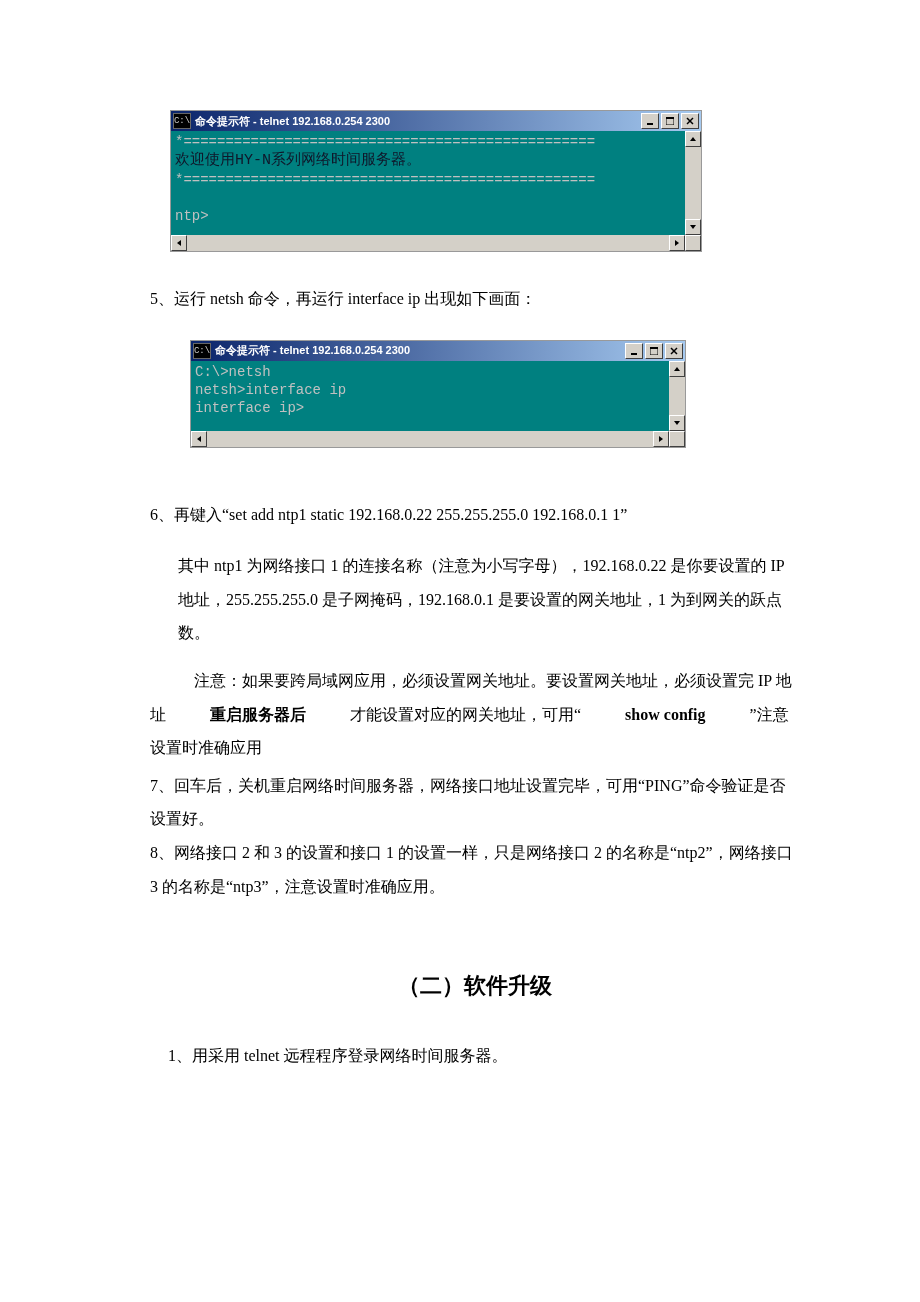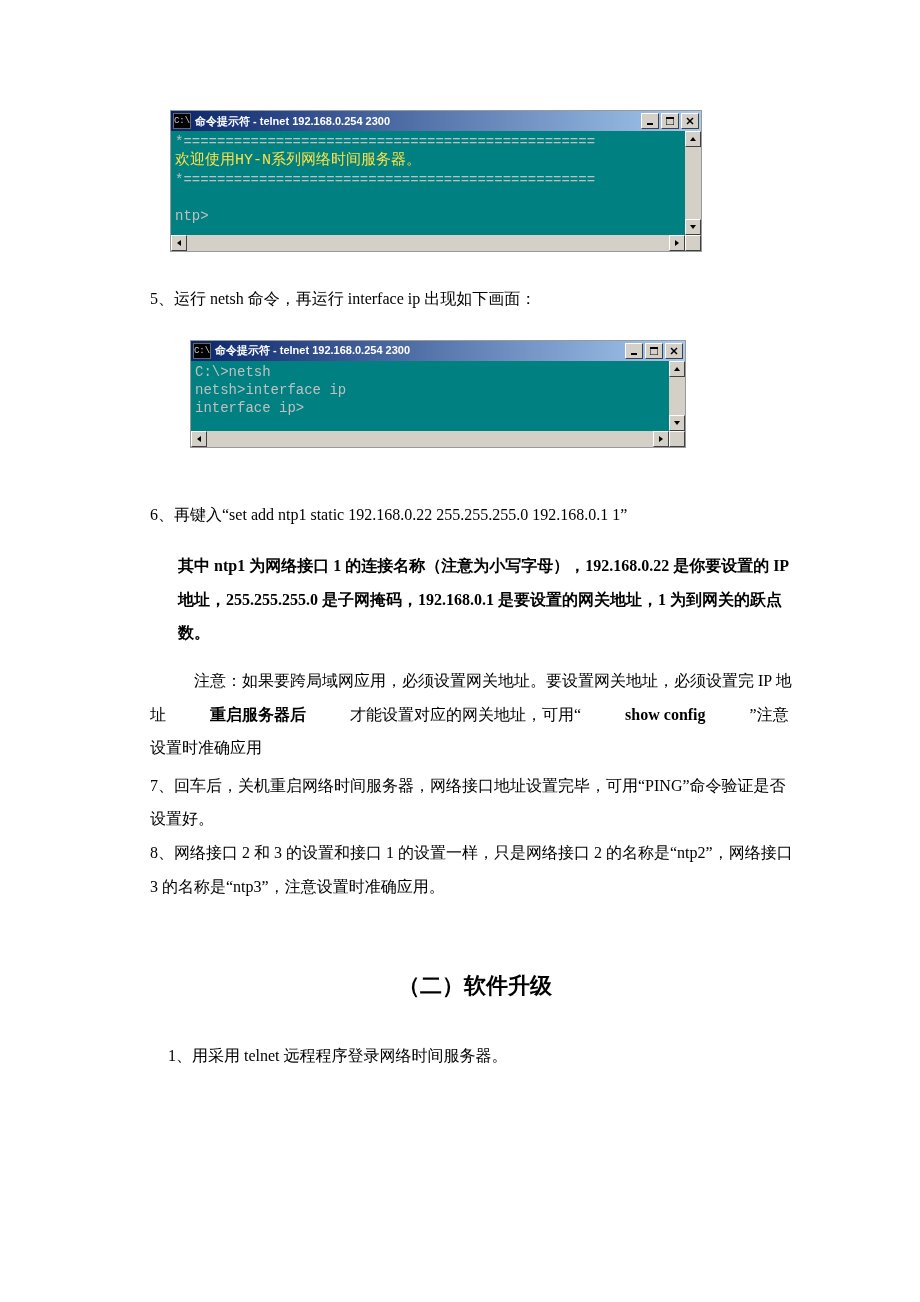--- a/index.html
+++ b/index.html
@@ -70,21 +70,21 @@
     background: #008080;
     font-family: "NSimSun", "Courier New", monospace;
     font-size: 14px;
     color: #c0c0c0;
     padding: 2px 4px;
     white-space: pre;
     line-height: 1.3;
     flex: 1;
   }
   .terminal-body .highlight-line {
-    color: #fde047;
+    color: #0f172a;
     font-size: 15px;
   }
   .vscroll {
     width: 16px;
     background: #d4d0c8;
     display: flex;
     flex-direction: column;
   }
   .vscroll .arrow, .hscroll .arrow {
     width: 16px;
@@ -257,21 +257,21 @@
           <svg width="8" height="8">
             <polygon points="6,4 2,1 2,7" fill="#000"></polygon>
           </svg>
         </div>
       <div class="grip"></div>
     </div>
   </div>
 
   <div class="body-text" style="margin-top:20px;">
     <p class="indent1">6、再键入“set add ntp1 static 192.168.0.22   255.255.255.0   192.168.0.1   1”</p>
-    <p class="indent2" style="margin-top:18px;font-weight:bold;">其中 ntp1 为网络接口 1 的连接名称（注意为小写字母），192.168.0.22 是你要设置的 IP 地址，255.255.255.0 是子网掩码，192.168.0.1 是要设置的网关地址，1 为到网关的跃点数。</p>
+    <p class="indent2" style="margin-top:18px;">其中 ntp1 为网络接口 1 的连接名称（注意为小写字母），192.168.0.22 是你要设置的 IP 地址，255.255.255.0 是子网掩码，192.168.0.1 是要设置的网关地址，1 为到网关的跃点数。</p>
 
     <p class="indent1" style="margin-top:14px;">
       <span class="note">注意：如果要跨局域网应用，必须设置网关地址。要设置网关地址，必须设置完 IP 地址</span><span class="note" style="font-weight:bold">重启服务器后</span><span class="note">才能设置对应的网关地址，可用“</span><span class="note" style="font-weight:bold">show config</span><span class="note">”注意设置时准确应用</span>
     </p>
 
     <p class="indent1" style="margin-top:4px; padding-left:0; text-indent:0;">7、回车后，关机重启网络时间服务器，网络接口地址设置完毕，可用“PING”命令验证是否设置好。</p>
     <p class="indent1">8、网络接口 2 和 3 的设置和接口 1 的设置一样，只是网络接口 2 的名称是“ntp2”，网络接口 3 的名称是“ntp3”，注意设置时准确应用。</p>
 
     <div class="section-title">（二）软件升级</div>
 

